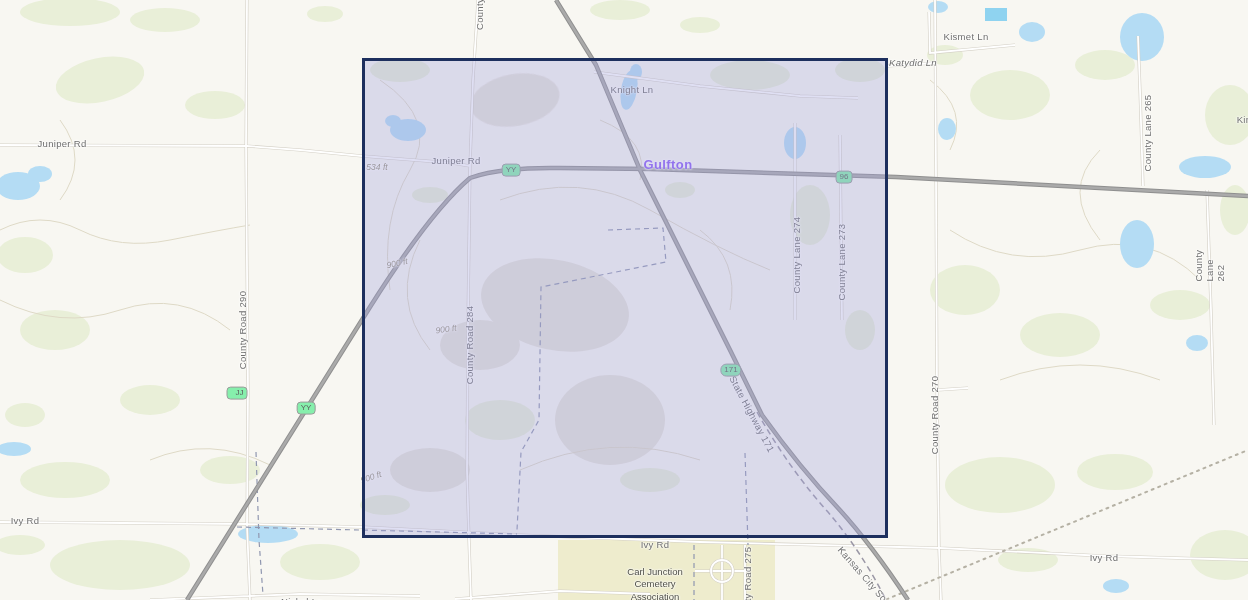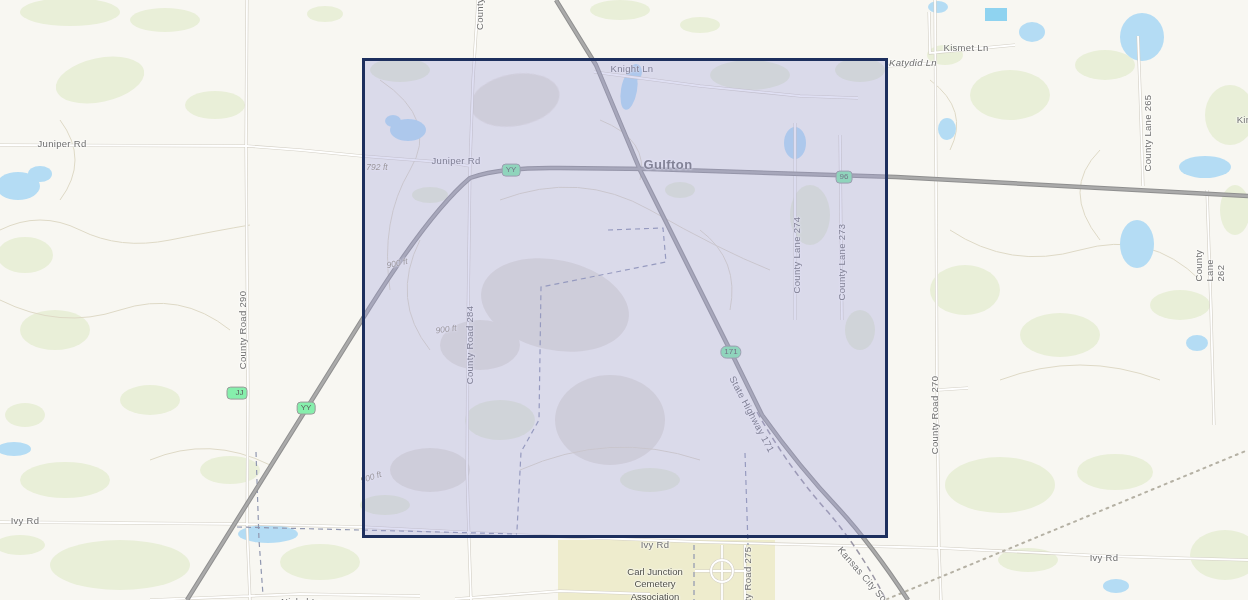--- a/index.html
+++ b/index.html
@@ -7,21 +7,21 @@
     position:relative;width:1248px;height:600px;overflow:hidden;
     background:#f8f7f2;font-family:"Liberation Sans",sans-serif;
   }
   #base-svg{position:absolute;left:0;top:0;z-index:1;}
   #labels{position:absolute;left:0;top:0;width:100%;height:100%;z-index:2;}
   .map-label{
     position:absolute;white-space:pre-line;pointer-events:none;
     text-shadow:0 0 2px #fff,0 0 2px #fff,0 0 3px #fff;
   }
   .road-label{font-size:9.5px;color:#6e6e6e;letter-spacing:.3px;}
-  .place-label{font-size:13px;font-weight:bold;color:#737373;letter-spacing:.4px;}
+  .place-label{font-size:13px;font-weight:bold;color:#8b5cf6;letter-spacing:.4px;}
   .route-marker{
     font-size:8px;color:#5c5c5c;background:#86efac;border:1px solid #9a9a9a;
     border-radius:4px;padding:1px 3px;line-height:1.1;text-shadow:none;
   }
   .elev-label{font-size:8.5px;font-style:italic;color:#98927b;}
   .poi-label{font-size:9.5px;color:#4f4f47;text-align:center;line-height:1.3;}
   #selection-overlay{
     position:absolute;z-index:3;border:3px solid #1d2f5e;box-sizing:border-box;
   }
 </style>
@@ -164,22 +164,22 @@
       <path d="M556,0 L596,65 L640,170 L731,352 L762,415 Q800,468 838,508 Q872,545 908,600" stroke="#8f8f8f" stroke-width="4.5"></path>
       <path d="M187,600 L370,307 Q430,212 470,178 Q500,167 560,168 L650,169 L896,177 L1248,196" stroke="#aaaaaa" stroke-width="2.5"></path>
       <path d="M556,0 L596,65 L640,170 L731,352 L762,415 Q800,468 838,508 Q872,545 908,600" stroke="#aaaaaa" stroke-width="2.5"></path>
     </g>
   </svg>
 
   <div id="labels">
       <div class="map-label place-label" style="left: 668px; top: 164px; transform: translate(-50%, -50%) rotate(0deg);">Gulfton</div>
       <div class="map-label road-label" style="left: 62px; top: 143px; transform: translate(-50%, -50%) rotate(0deg);">Juniper Rd</div>
       <div class="map-label road-label" style="left: 456px; top: 160px; transform: translate(-50%, -50%) rotate(0deg);">Juniper Rd</div>
-      <div class="map-label road-label" style="left: 632px; top: 68px; transform: translate(-50%, -50%) rotate(0deg); text-align: center;">Knight Ln</div>
-      <div class="map-label road-label" style="left: 966px; top: 47px; transform: translate(-50%, -50%) rotate(0deg);">Kismet Ln</div>
+      <div class="map-label road-label" style="left: 632px; top: 89px; transform: translate(-50%, -50%) rotate(0deg); text-align: center;">Knight Ln</div>
+      <div class="map-label road-label" style="left: 966px; top: 36px; transform: translate(-50%, -50%) rotate(0deg);">Kismet Ln</div>
       <div class="map-label road-label" style="left: 913px; top: 62px; transform: translate(-50%, -50%) rotate(0deg); font-style: italic;">Katydid Ln</div>
       <div class="map-label road-label" style="left: 1244px; top: 119px; transform: translate(-50%, -50%) rotate(0deg);">Kin</div>
       <div class="map-label road-label" style="left: 479px; top: 14px; transform: translate(-50%, -50%) rotate(-90deg);">County</div>
       <div class="map-label road-label" style="left: 1147px; top: 133px; transform: translate(-50%, -50%) rotate(-90deg);">County Lane 265</div>
       <div class="map-label road-label" style="left: 1209px; top: 262px; transform: translate(-50%, -50%) rotate(-90deg);">County Lane 262</div>
       <div class="map-label road-label" style="left: 242px; top: 330px; transform: translate(-50%, -50%) rotate(-90deg);">County Road 290</div>
       <div class="map-label road-label" style="left: 469px; top: 345px; transform: translate(-50%, -50%) rotate(-90deg);">County Road 284</div>
       <div class="map-label road-label" style="left: 796px; top: 255px; transform: translate(-50%, -50%) rotate(-90deg);">County Lane 274</div>
       <div class="map-label road-label" style="left: 841px; top: 262px; transform: translate(-50%, -50%) rotate(-90deg);">County Lane 273</div>
       <div class="map-label road-label" style="left: 934px; top: 415px; transform: translate(-50%, -50%) rotate(-90deg);">County Road 270</div>
@@ -188,22 +188,22 @@
       <div class="map-label road-label" style="left: 872px; top: 585px; transform: translate(-50%, -50%) rotate(49deg);">Kansas City Southern</div>
       <div class="map-label road-label" style="left: 25px; top: 520px; transform: translate(-50%, -50%) rotate(0deg);">Ivy Rd</div>
       <div class="map-label road-label" style="left: 655px; top: 544px; transform: translate(-50%, -50%) rotate(0deg);">Ivy Rd</div>
       <div class="map-label road-label" style="left: 1104px; top: 557px; transform: translate(-50%, -50%) rotate(0deg);">Ivy Rd</div>
       <div class="map-label road-label" style="left: 521px; top: 615px; transform: translate(-50%, -50%) rotate(0deg);">Iron Ln</div>
       <div class="map-label road-label" style="left: 302px; top: 601px; transform: translate(-50%, -50%) rotate(0deg);">Nickel Ln</div>
       <div class="map-label route-marker" style="left: 511px; top: 170px; transform: translate(-50%, -50%) rotate(0deg);">YY</div>
       <div class="map-label route-marker" style="left: 306px; top: 408px; transform: translate(-50%, -50%) rotate(0deg);">YY</div>
       <div class="map-label route-marker" style="left: 237px; top: 393px; transform: translate(-50%, -50%) rotate(0deg); padding-left: 8px;">JJ</div>
       <div class="map-label route-marker" style="left: 844px; top: 177px; transform: translate(-50%, -50%) rotate(0deg);">96</div>
-      <div class="map-label route-marker" style="left: 731px; top: 352px; transform: translate(-50%, -50%) rotate(0deg); border-radius: 6px;">171</div>
-      <div class="map-label elev-label" style="left: 377px; top: 167px; transform: translate(-50%, -50%) rotate(0deg);">792 ft</div>
+      <div class="map-label route-marker" style="left: 731px; top: 370px; transform: translate(-50%, -50%) rotate(0deg); border-radius: 6px;">171</div>
+      <div class="map-label elev-label" style="left: 377px; top: 167px; transform: translate(-50%, -50%) rotate(0deg);">534 ft</div>
       <div class="map-label elev-label" style="left: 397px; top: 263px; transform: translate(-50%, -50%) rotate(-12deg);">900 ft</div>
       <div class="map-label elev-label" style="left: 446px; top: 329px; transform: translate(-50%, -50%) rotate(-8deg);">900 ft</div>
       <div class="map-label elev-label" style="left: 371px; top: 477px; transform: translate(-50%, -50%) rotate(-18deg);">900 ft</div>
       <div class="map-label poi-label" style="left: 655px; top: 585px; transform: translate(-50%, -50%) rotate(0deg);">Carl Junction
 Cemetery
 Association</div>
     </div>
 
   <div id="selection-overlay" style="left: 362px; top: 58px; width: 526px; height: 480px; background: rgba(160, 162, 219, 0.34); border-color: rgb(29, 47, 94);"></div>
 

